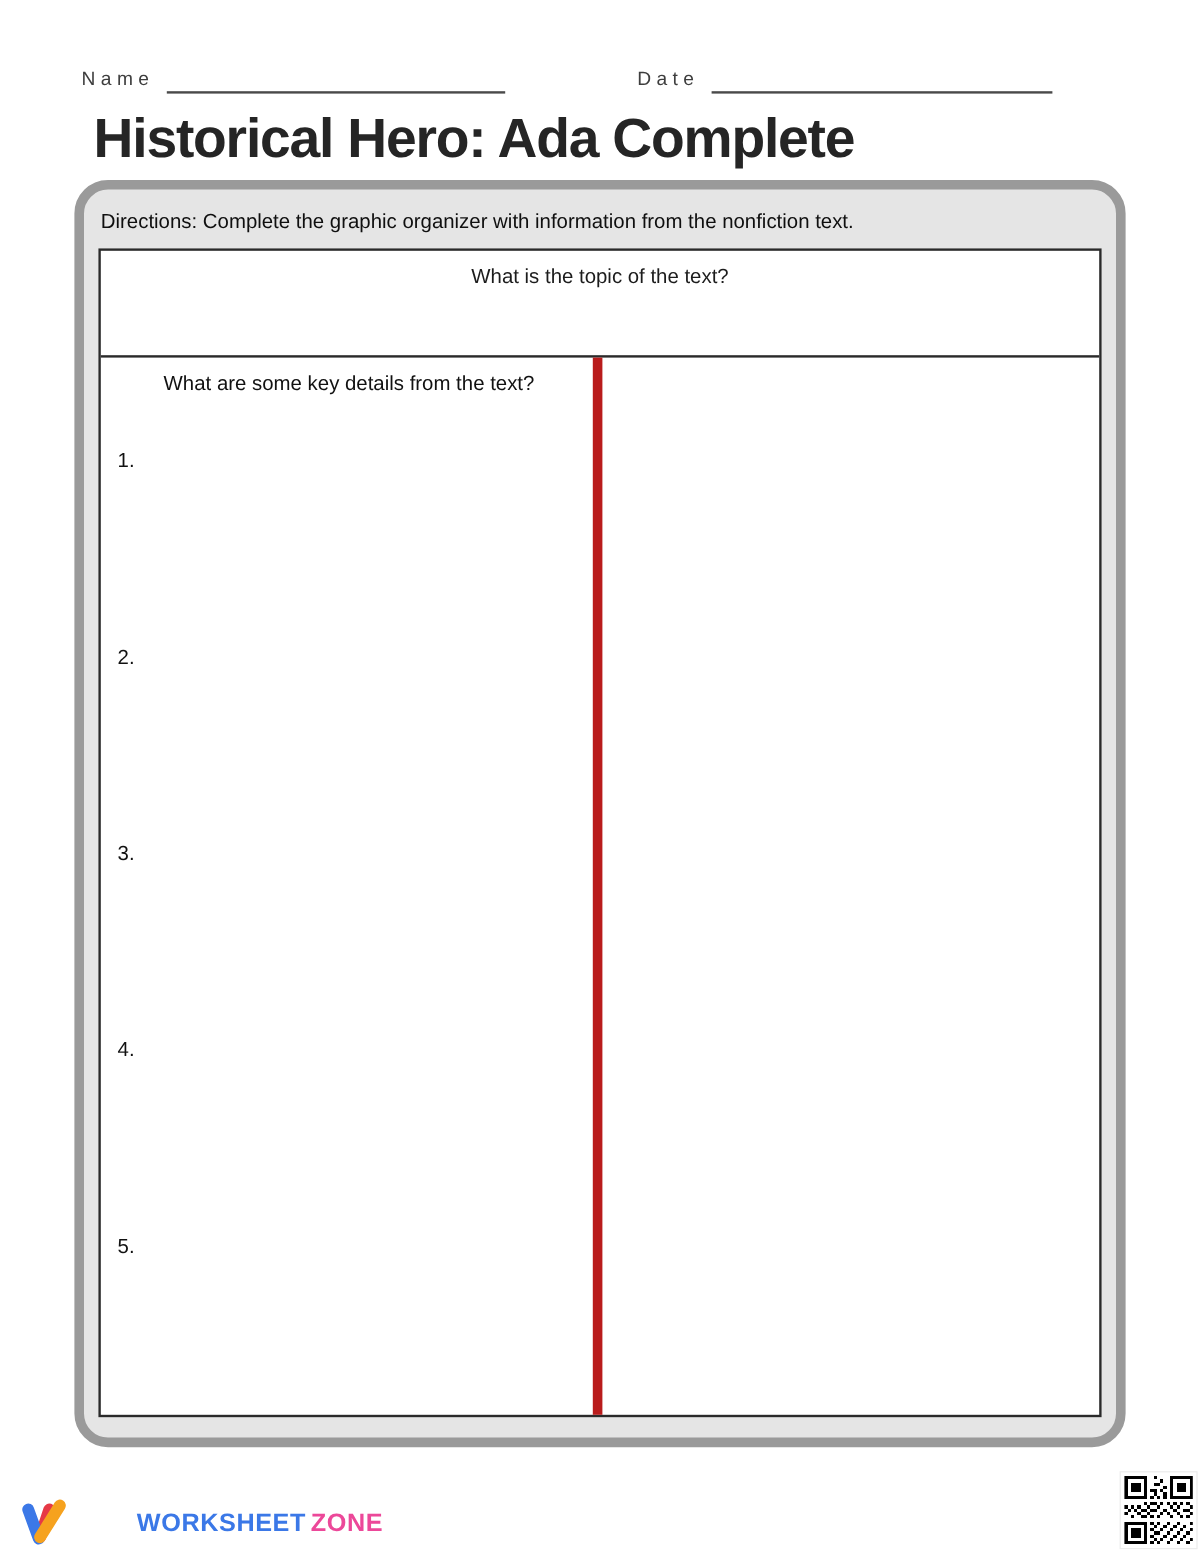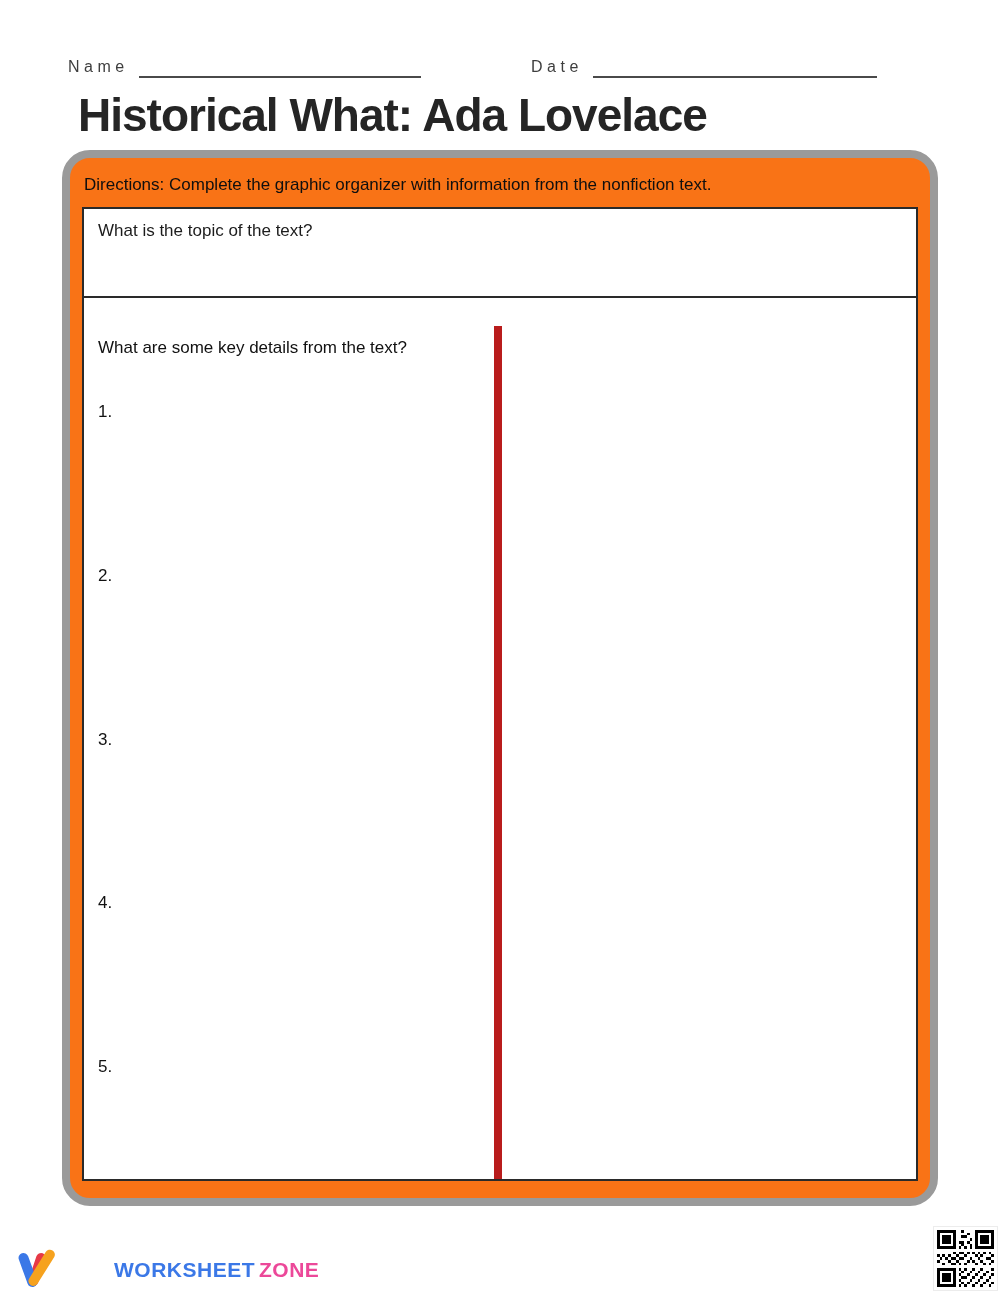--- a/index.html
+++ b/index.html
@@ -1,39 +1,39 @@
 <!DOCTYPE html>
 <html><head>
 <meta charset="utf-8">
 <style>
   * { margin:0; padding:0; box-sizing:border-box; }
   html,body { width:1000px; height:1294px; background:#ffffff;
     font-family:"Liberation Sans", sans-serif; color:#1c1c1c; overflow:hidden; }
-  .page { position:relative; width:864px; height:1294px; background:#fff; }
+  .page { position:relative; width:864px; height:1294px; background:#fff;text-align:center; }
 
   
   .field { position:absolute; top:58px; display:flex; align-items:flex-end; }
   .field-name { left:68px; }
   .field-date { left:531px; }
   .field-label { font-size:16px; letter-spacing:4.5px; color:#3e3e3e; padding-bottom:2px; }
   .write-line { display:inline-block; border-bottom:2px solid #4a4a4a; height:20px; margin-left:10px; }
   .write-line.name { width:282px; }
   .write-line.date { width:284px; }
 
   .page-title { position:absolute; left:78px; top:88px; font-size:46px; font-weight:bold;
     letter-spacing:-1px; color:#252525; }
 
   
   .frame { position:absolute; left:62px; top:150px; width:876px; height:1056px;
-    border:8px solid #9a9a9a; border-radius:28px; background:#f97316;padding-left:47px; }
+    border:8px solid #9a9a9a; border-radius:28px; background:#e5e5e5;padding-left:47px; }
   .directions { position:absolute; left:14px; top:17px; font-size:17px; color:#0f0f0f; }
 
   
   .org-table { position:absolute; left:12px; top:49px; width:836px; height:974px;
-    border:2px solid #2a2a2a; display:flex; flex-direction:column; background:#fff;gap:28px; }
+    border:2px solid #2a2a2a; display:flex; flex-direction:column; background:#fff; }
   .topic-row { height:89px; border-bottom:2px solid #2a2a2a; padding:12px 14px; font-size:17px; }
   .cols { flex:1; display:flex; min-height:0; }
   .col-left { width:50.2%; border-right:8px solid #b91c1c; position:relative; }
   .col-right { flex:1; position:relative; }
   .q { position:absolute; left:14px; right:10px; font-size:17px; color:#111; }
   .num { position:absolute; left:14px; font-size:17px; color:#111; }
   .n1 { top:76px; } .n2 { top:240px; } .n3 { top:404px; } .n4 { top:567px; } .n5 { top:731px; }
   .rq1 { top:12px; } .rq2 { top:314px; } .rq3 { top:608px; }
   .lq  { top:12px; }
 
@@ -56,21 +56,21 @@
 
   <div class="field field-name">
     <span class="field-label">Name</span>
     <span class="write-line name"></span>
   </div>
   <div class="field field-date">
     <span class="field-label">Date</span>
     <span class="write-line date"></span>
   </div>
 
-  <h1 class="page-title">Historical What: Ada Lovelace</h1>
+  <h1 class="page-title">Historical Hero: Ada Complete</h1>
 
   <div class="frame">
     <p class="directions">Directions: Complete the graphic organizer with information from the nonfiction text.</p>
 
     <div class="org-table">
       <div class="topic-row">
         <span>What is the topic of the text?</span>
       </div>
       <div class="cols">
         <div class="col-left">

